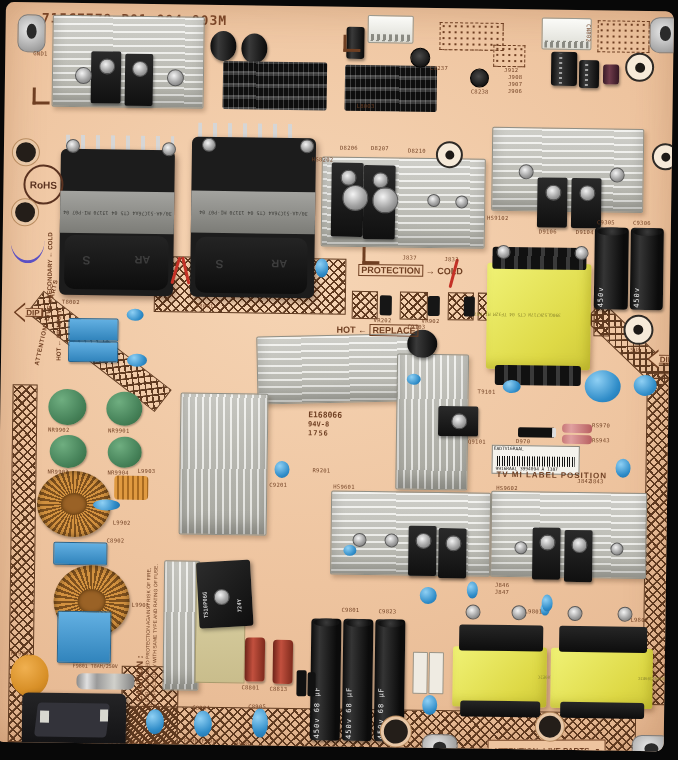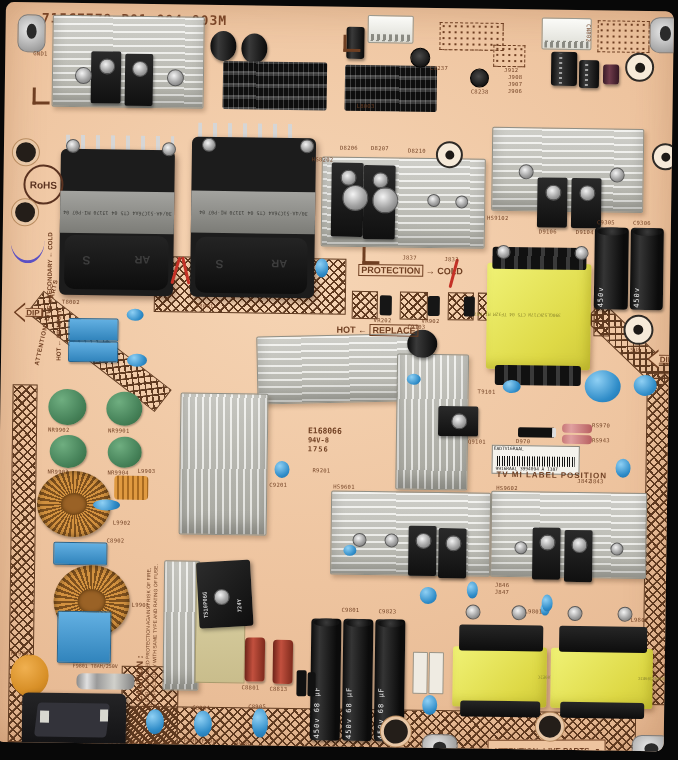--- a/index.html
+++ b/index.html
@@ -217,21 +217,21 @@
   <div class="wire" style="left:172px;top:252px;width:3px;height:28px;background:#c43126;transform:rotate(16deg);"></div>
   <div class="wire" style="left:182px;top:252px;width:3px;height:28px;background:#c43126;transform:rotate(-14deg);"></div>
   <div class="wire" style="left:450px;top:250px;width:2.5px;height:30px;background:#c43126;transform:rotate(14deg);"></div>
 
   <div class="heatsink fins-h" style="left:256px;top:328px;width:164px;height:66px;transform:rotate(-2deg);"></div>
   <div class="heatsink fins-v" style="left:180px;top:388px;width:86px;height:140px;"></div>
   <div class="heatsink fins-v" style="left:396px;top:346px;width:70px;height:134px;"></div>
   <div class="to220" style="left:438px;top:398px;width:40px;height:30px;"></div>
   <div class="ecap" style="left:406px;top:322px;width:30px;height:28px;border-radius:50%;"></div>
 
-  <div class="abs silk" style="left:308px;top:420px;z-index:2;font:bold 8px 'DejaVu Sans Mono',monospace;">
+  <div class="abs silk" style="left:308px;top:404px;z-index:2;font:bold 8px 'DejaVu Sans Mono',monospace;">
     <span>E168066</span><br>
     <span style="font-size:7px;">94V-8</span><br>
     <span style="font-size:7px;letter-spacing:1px;">1756</span></div>
 
   <div class="filmcap" style="left:67px;top:315px;width:48px;height:21px;"></div>
   <div class="filmcap" style="left:67px;top:338px;width:48px;height:19px;"></div>
   <div class="mov" style="left:48px;top:386px;width:38px;height:36px;"></div>
   <div class="mov" style="left:106px;top:388px;width:36px;height:34px;"></div>
   <div class="mov" style="left:50px;top:432px;width:37px;height:33px;"></div>
   <div class="mov" style="left:108px;top:433px;width:34px;height:31px;"></div>

